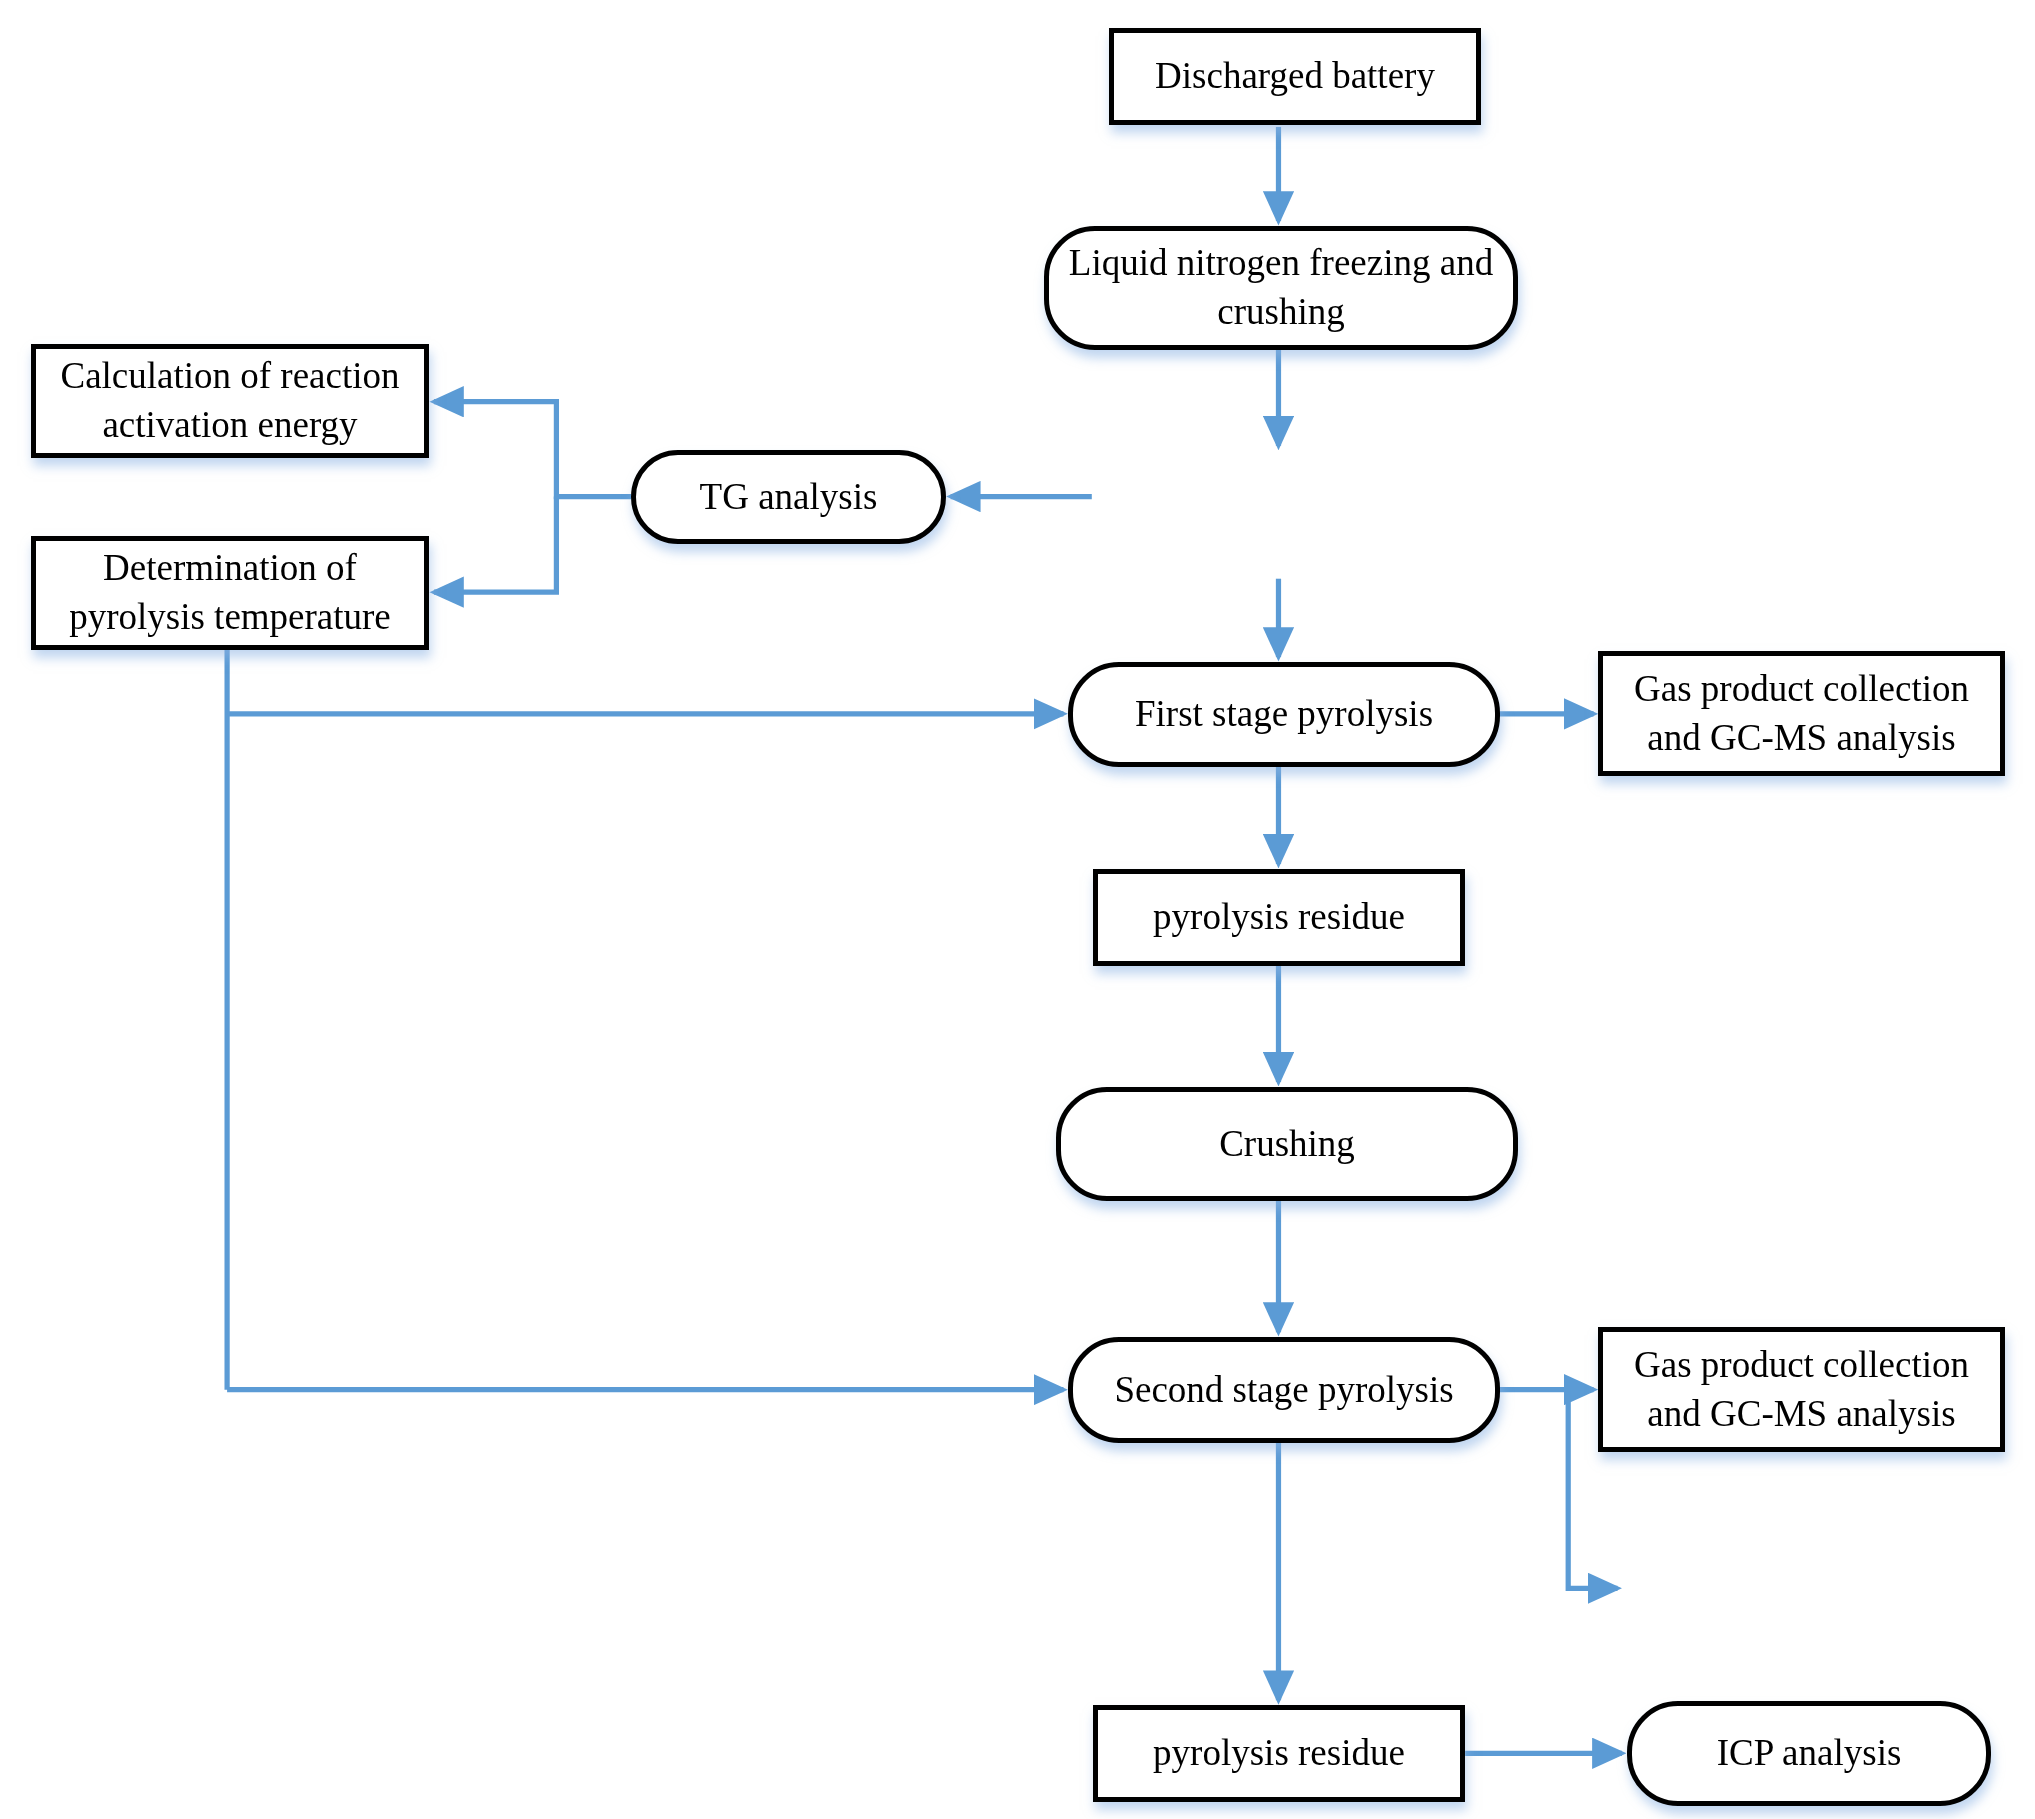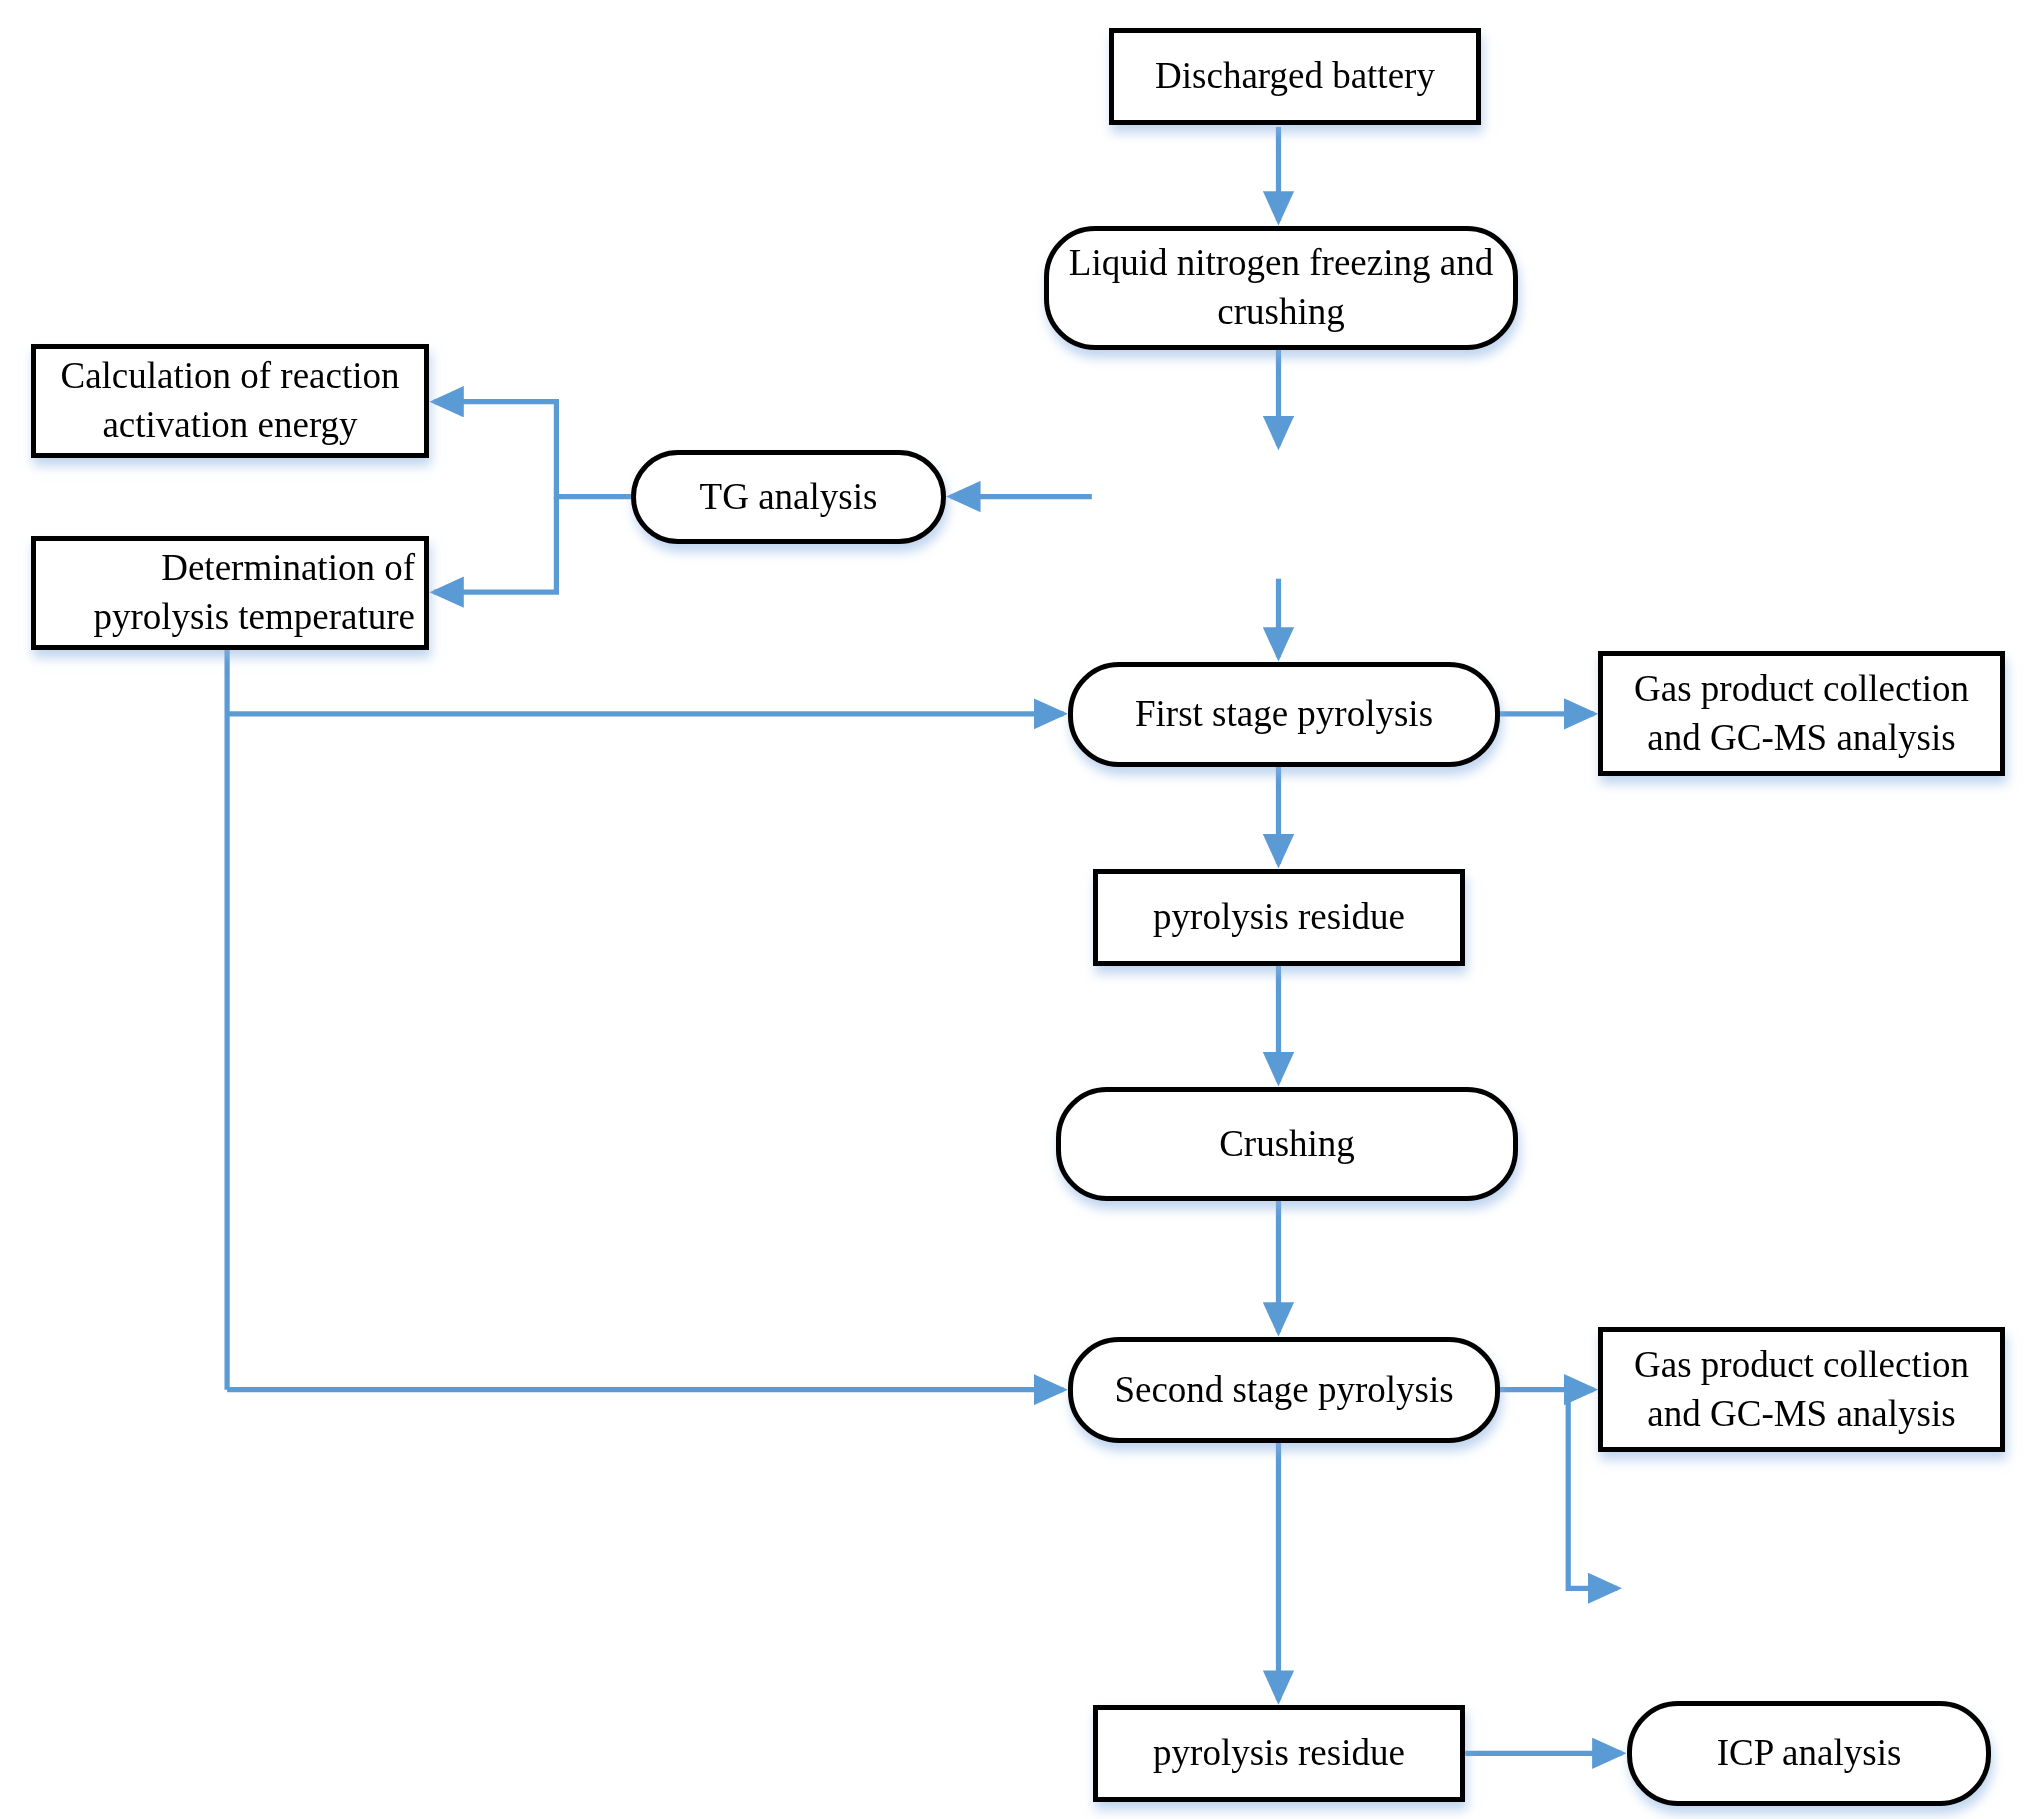--- a/index.html
+++ b/index.html
@@ -78,21 +78,21 @@
     <path class="edge" d="M1712 1932 L1712 2277" marker-end="url(#arr)"></path>
     <path class="edge" d="M1962 2348 L2172 2348" marker-end="url(#arr)"></path>
   </svg>
 
   <div class="node" style="left:1093px; top:28px; width:372px; height:97px;margin-left:16px;">Discharged battery</div>
 
   <div class="node stadium" style="left:1044px; top:226px; width:474px; height:124px;">Liquid nitrogen freezing and crushing</div>
 
   <div class="node" style="left:31px; top:344px; width:398px; height:114px;">Calculation of reaction activation energy</div>
 
-  <div class="node" style="left:31px; top:536px; width:398px; height:114px;text-align:right;">Determination of pyrolysis temperature</div>
+  <div class="node" style="left:31px; top:536px; width:398px; height:114px;">Determination of pyrolysis temperature</div>
 
   <div class="node stadium" style="left:631px; top:450px; width:315px; height:94px;">TG analysis</div>
 
 
   <div class="node stadium" style="left:1068px; top:662px; width:432px; height:105px;">First stage pyrolysis</div>
 
   <div class="node" style="left:1598px; top:651px; width:407px; height:125px;">Gas product collection and GC-MS analysis</div>
 
   <div class="node" style="left:1093px; top:869px; width:372px; height:97px;">pyrolysis residue</div>
 

